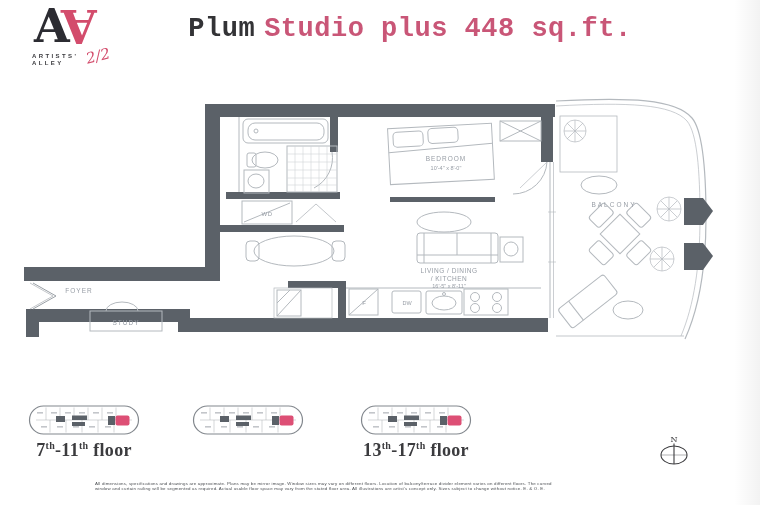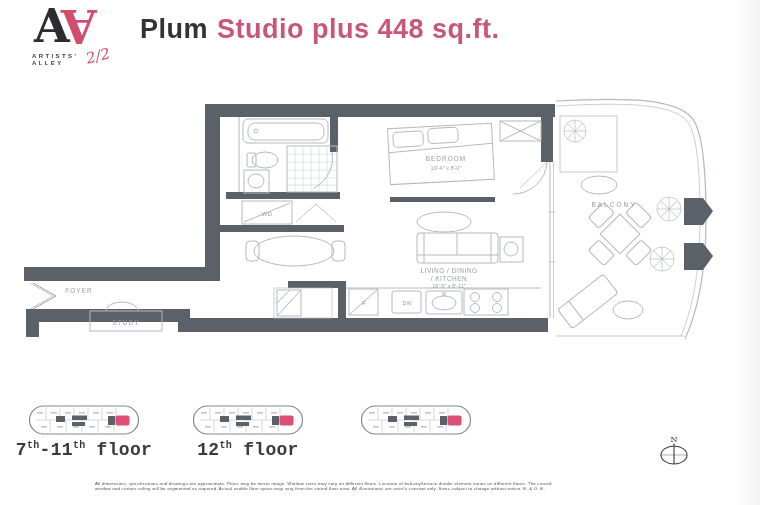--- a/index.html
+++ b/index.html
@@ -13,34 +13,34 @@
   .mono-left{position:absolute;left:0;top:-2px;font-family:"DejaVu Serif",serif;font-weight:bold;
              font-size:46px;line-height:46px;color:#2c2c32}
   .mono-right{position:absolute;left:27px;top:-2px;font-family:"DejaVu Serif",serif;font-weight:bold;
              font-size:46px;line-height:46px;color:#d34c6c;transform:rotate(180deg)}
   .logo-words{margin-left:8px;margin-top:2px;font-size:6px;font-weight:bold;letter-spacing:2.4px;
               color:#3a3a3e;line-height:7px}
   .logo-script{position:absolute;left:62px;top:42px;font-family:"DejaVu Serif",serif;font-style:italic;
                font-size:15px;color:#d34c6c;transform:rotate(-14deg)}
 
   
-  .title{position:absolute;left:140px;top:14px;width:540px;
-         font-family:Liberation Sans, sans-serif;font-weight:bold;font-size:27px;letter-spacing:.5px}
+  .title{position:absolute;left:140px;top:14px;width:540px;text-align:center;
+         font-family:Liberation Mono, monospace;font-weight:bold;font-size:27px;letter-spacing:.5px}
   .t-name{color:#333336;margin-right:9px}
   .t-rest{color:#c95677}
 
   
   svg.plan{position:absolute;left:0;top:0}
   .pl{fill:#979da5;font-family:"Liberation Sans",sans-serif}
 
   
   .kp{position:absolute;top:404px;width:160px;text-align:center}
   #kp1{left:4px}#kp2{left:168px}#kp3{left:336px}#kp4{left:498px}
   .kp svg{display:block;margin:0 auto}
-  .kp-label{margin-top:4px;font-family:Liberation Mono, monospace;font-weight:bold;font-size:18px;
+  .kp-label{margin-top:4px;font-family:Liberation Serif, serif;font-weight:bold;font-size:18px;
             color:#3b3b3e;letter-spacing:.3px;white-space:nowrap}
   .kp-label sup{font-size:10px}
   .compass{position:absolute;left:652px;top:433px}
 
   
   .disclaimer{position:absolute;left:95px;top:481px;width:575px;font-size:4.4px;line-height:5.4px;
               color:#4c4f53;letter-spacing:.2px;white-space:nowrap;overflow:hidden}
 
   .edge-shade{position:absolute;right:0;top:0;width:26px;height:100%;
               background:linear-gradient(to right,rgba(0,0,0,0),rgba(0,0,0,.05))}
@@ -270,26 +270,26 @@
   <div class="kp" id="kp1">
     <svg width="112" height="32">
         <use href="#kp-symbol"></use>
       </svg>
     <div class="kp-label">7<sup>th</sup>-11<sup>th</sup> floor</div>
   </div>
   <div class="kp" id="kp2">
     <svg width="112" height="32">
         <use href="#kp-symbol"></use>
       </svg>
-    <div class="kp-label">12<sup>th</sup> floor</div>
   </div>
   <div class="kp" id="kp3">
     <svg width="112" height="32">
         <use href="#kp-symbol"></use>
       </svg>
+    <div class="kp-label">13<sup>th</sup>-17<sup>th</sup> floor</div>
   </div>
 
   <div class="compass">
     <svg width="44" height="36" viewBox="0 0 44 36">
       <text x="22" y="9" text-anchor="middle" font-size="8" font-family="DejaVu Serif,serif" fill="#3b3b3e">N</text>
       <ellipse cx="22" cy="22" rx="13" ry="9" fill="none" stroke="#3b3b3e" stroke-width="1.1"></ellipse>
       <line x1="22" y1="10.5" x2="22" y2="31" stroke="#3b3b3e" stroke-width="1.1"></line>
       <line x1="9" y1="22" x2="35" y2="22" stroke="#3b3b3e" stroke-width=".4"></line>
     </svg>
   </div>

